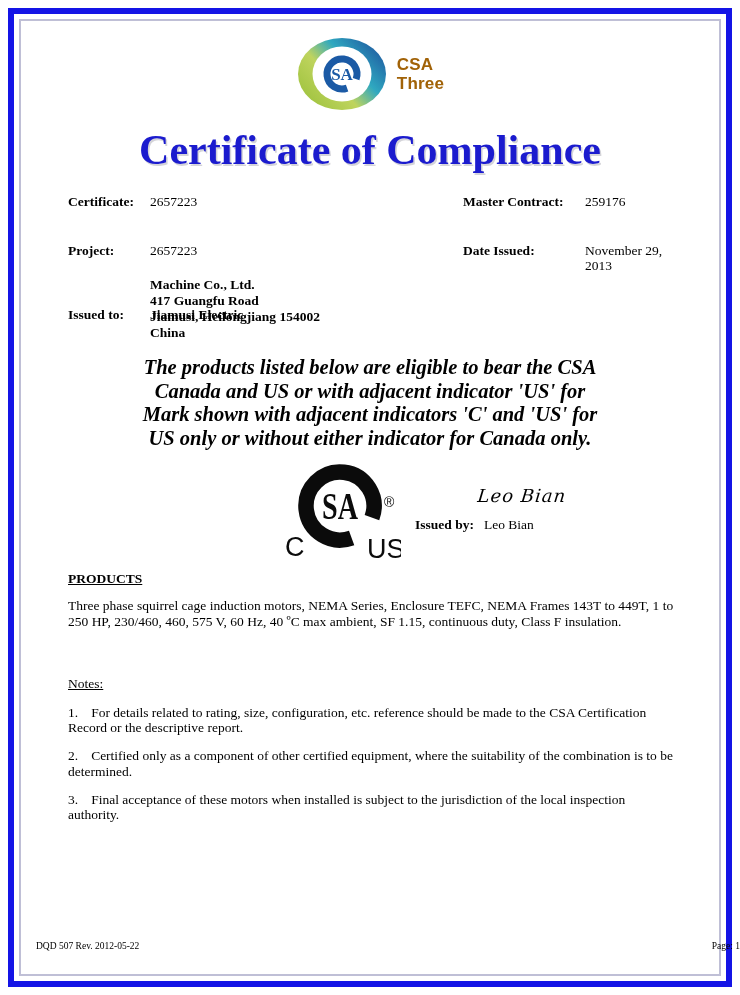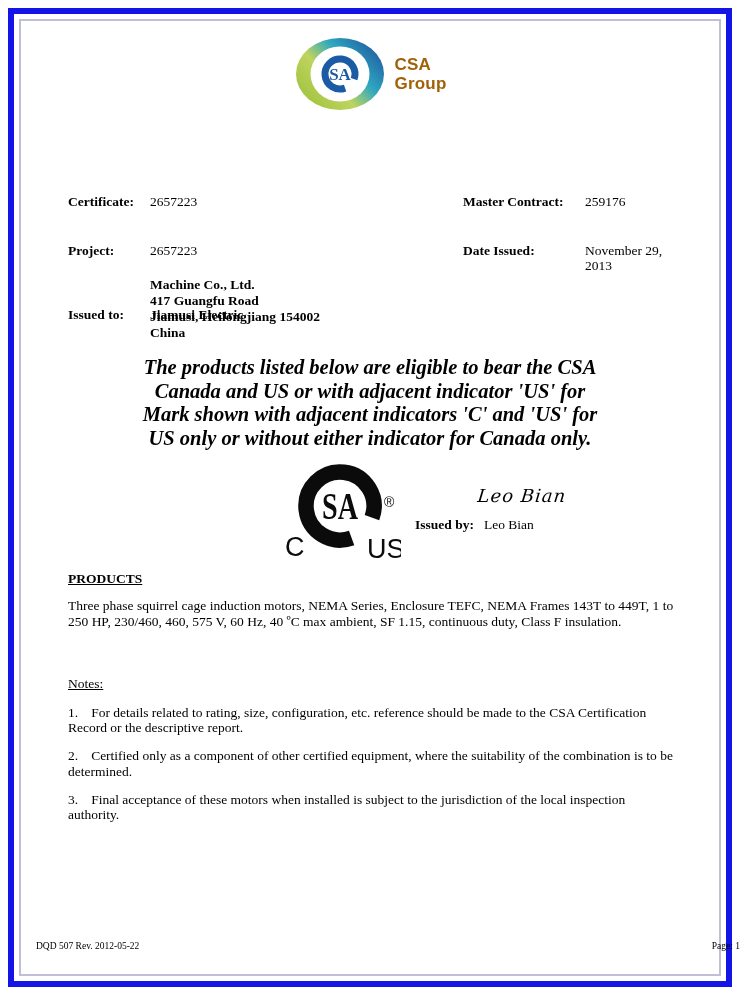--- a/index.html
+++ b/index.html
@@ -79,24 +79,25 @@
           <stop offset="1" stop-color="#1c4f9c"></stop>
         </linearGradient>
       </defs>
       <ellipse cx="46" cy="38" rx="44" ry="36" fill="url(#swirl)"></ellipse>
       <ellipse cx="46" cy="38" rx="29.5" ry="27.5" fill="#ffffff"></ellipse>
       <path d="M 60.1 43.1 A 15 15 0 1 0 51.1 52.1" stroke="#1b5aa5" stroke-width="7" fill="none"></path>
       <text x="46" y="44" text-anchor="middle" font-family="Liberation Serif, serif" font-weight="bold" font-size="17" fill="#1b5aa5">SA</text>
     </svg>
     <div class="logo-text">
       <div>CSA</div>
-      <div>Group</div>
+      <div>Three</div>
     </div>
   </div>
 
+  <div class="title">Certificate of Compliance</div>
 
   <div class="info">
     <span class="lbl">Certificate:</span>
     <span>2657223</span>
     <span class="lbl">Master Contract:</span>
     <span>259176</span>
 
     <span class="lbl">Project:</span>
     <span>2657223</span>
     <span class="lbl">Date Issued:</span>

